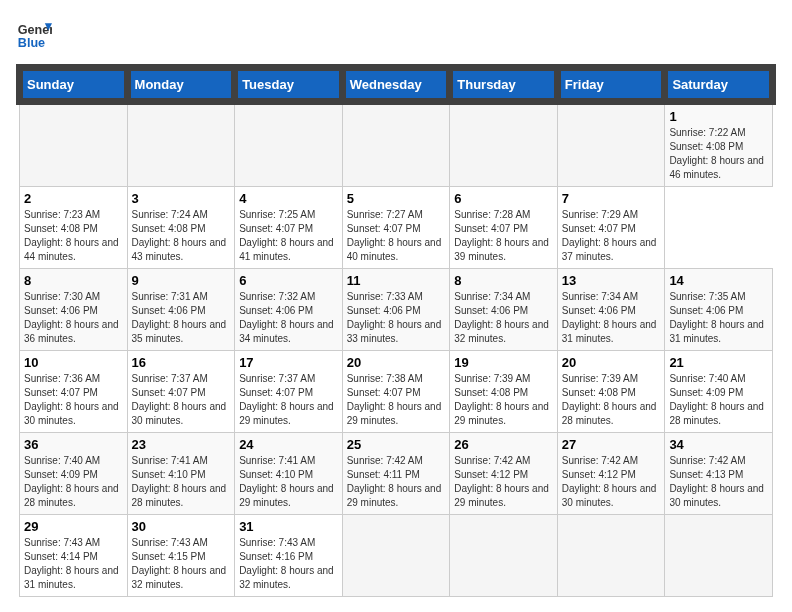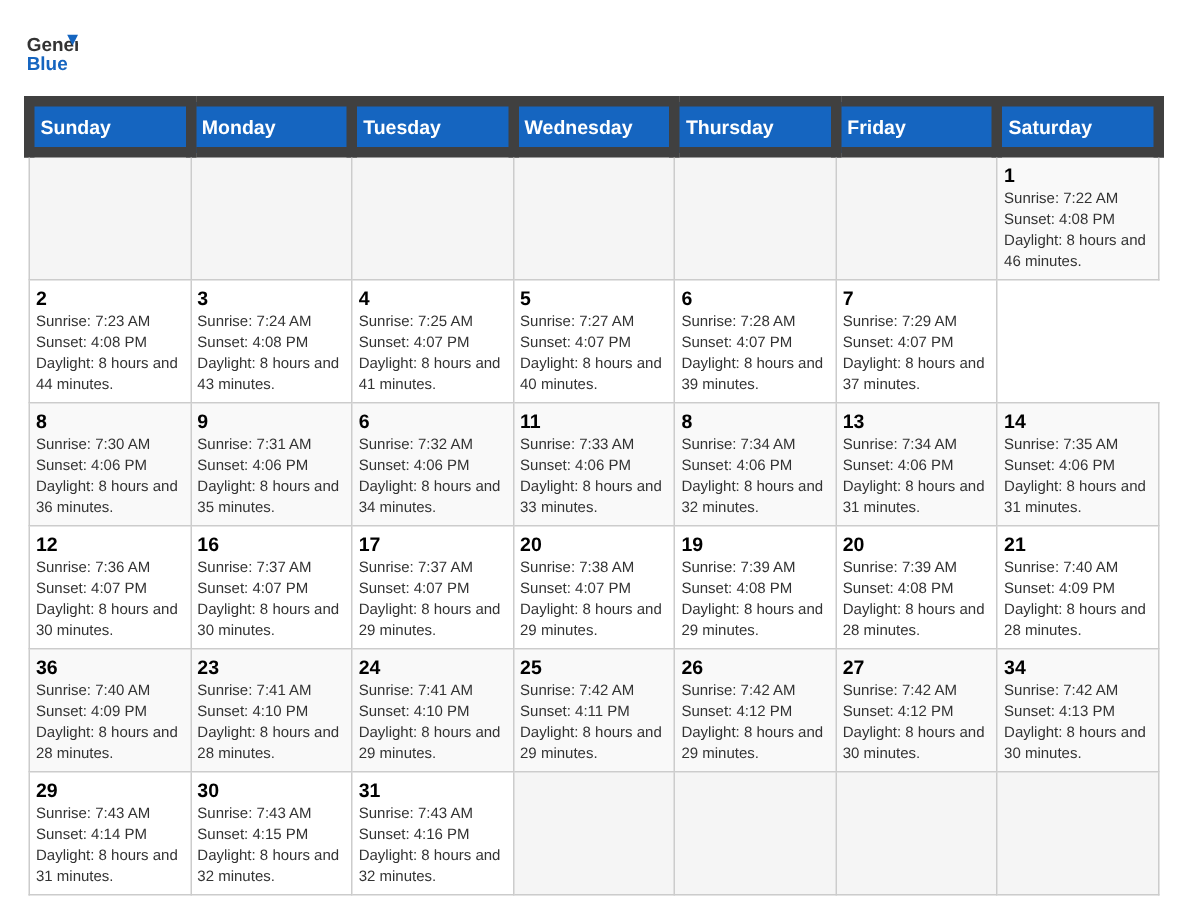--- a/index.html
+++ b/index.html
@@ -168,21 +168,21 @@
           <span class="day-num">13</span>
           <div class="day-info">Sunrise: 7:34 AM<br>Sunset: 4:06 PM<br>Daylight: 8 hours and 31 minutes.</div>
         </td>
         <td>
           <span class="day-num">14</span>
           <div class="day-info">Sunrise: 7:35 AM<br>Sunset: 4:06 PM<br>Daylight: 8 hours and 31 minutes.</div>
         </td>
       </tr>
       <tr>
         <td>
-          <span class="day-num">12</span>
+          <span class="day-num">10</span>
           <div class="day-info">Sunrise: 7:36 AM<br>Sunset: 4:07 PM<br>Daylight: 8 hours and 30 minutes.</div>
         </td>
         <td>
           <span class="day-num">16</span>
           <div class="day-info">Sunrise: 7:37 AM<br>Sunset: 4:07 PM<br>Daylight: 8 hours and 30 minutes.</div>
         </td>
         <td>
           <span class="day-num">17</span>
           <div class="day-info">Sunrise: 7:37 AM<br>Sunset: 4:07 PM<br>Daylight: 8 hours and 29 minutes.</div>
         </td>

